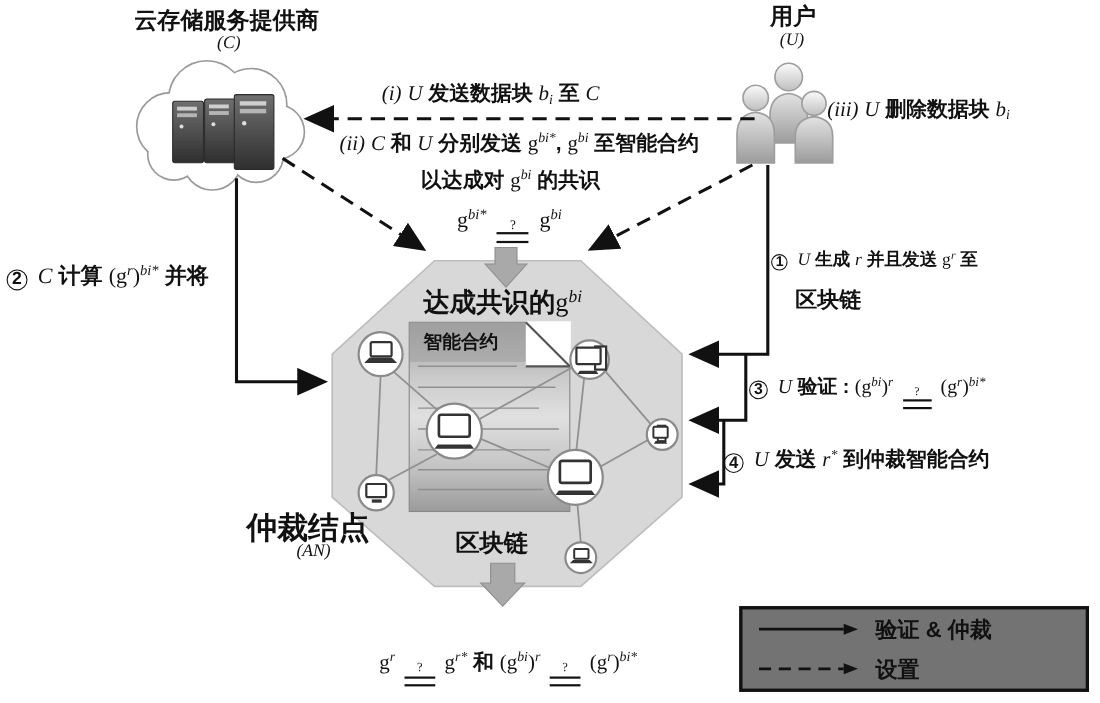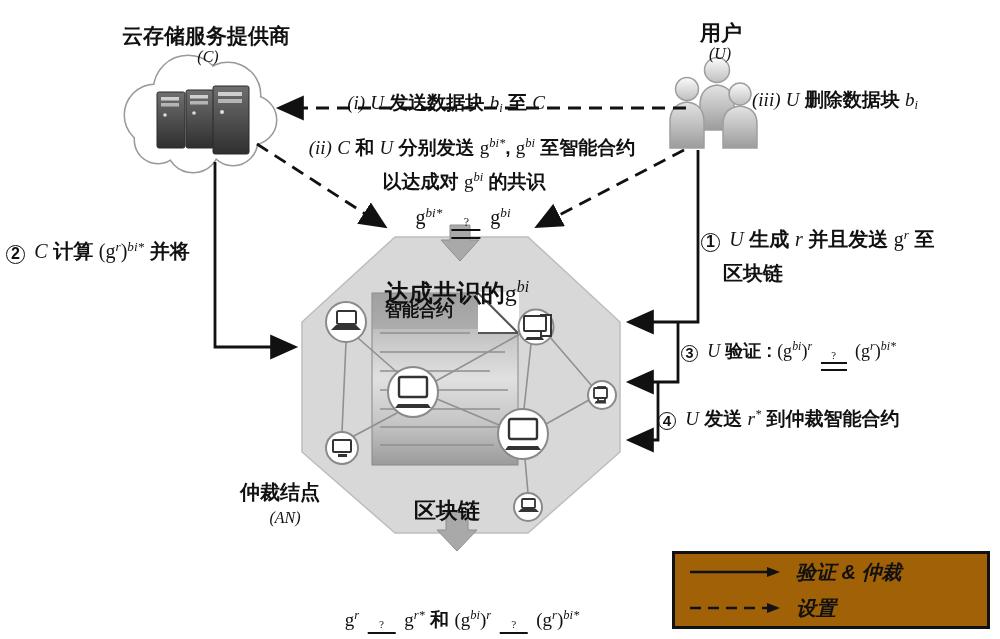--- a/index.html
+++ b/index.html
@@ -1,32 +1,32 @@
 <!DOCTYPE html>
 <html style="--text: #111111; --line: #111111; --octagon-fill: #d8d8d8; --octagon-stroke: #bdbdbd; --block-arrow: #a9a9a9; --doc-dark: #9b9b9b; --doc-light: #e0e0e0; --node-stroke: #8a8a8a; --edge: #909090;"><head>
 <meta charset="utf-8">
 <style>
   html,body{margin:0;padding:0;background:#fff;}
   #stage{position:relative;width:1000px;height:639px;background:#fff;overflow:hidden;
          font-family:"Liberation Sans","DejaVu Sans",sans-serif;color:var(--text,#111);}
   #diagram-svg{position:absolute;left:0;top:0;width:1000px;height:639px;}
   .lbl{position:absolute;white-space:nowrap;font-weight:600;color:var(--text,#111);line-height:1.15;}
-  .cx{transform:translateX(-50%);margin-top:17px;}
+  .cx{transform:translateX(-50%);}
   .rm{font-family:"Liberation Serif","DejaVu Serif",serif;font-weight:500;}
   .mi{font-family:"Liberation Serif","DejaVu Serif",serif;font-style:italic;font-weight:500;}
   sup.mi{font-size:0.66em;vertical-align:0.55em;line-height:0;}
   sub.mi{font-size:0.66em;vertical-align:-0.25em;line-height:0;}
   .qe{display:inline-flex;flex-direction:column;align-items:center;margin:0 4px;vertical-align:-0.12em;line-height:1;}
   .qe .qm{font-size:0.6em;line-height:1;font-family:"Liberation Serif","DejaVu Serif",serif;font-weight:500;}
   .qe .bars{width:1.45em;height:0.3em;border-top:2px solid #111;border-bottom:2px solid #111;margin-top:1px;}
   .circ{display:inline-flex;align-items:center;justify-content:center;width:1.05em;height:1.05em;
         border:1.5px solid #111;border-radius:50%;font-size:0.8em;line-height:1;margin-right:4px;
         vertical-align:-0.08em;font-weight:600;}
   #legend-box{position:absolute;left:672px;top:551px;width:318px;height:78px;border:3px solid #111;
-              background:#a16207;display:flex;flex-direction:column;justify-content:flex-start;gap:4px;padding:2px 0;box-sizing:border-box;font-style:italic;}
+              background:#737373;display:flex;flex-direction:column;justify-content:flex-start;gap:4px;padding:2px 0;box-sizing:border-box;}
   .legend-row{display:flex;align-items:center;gap:14px;padding-left:12px;height:32px;}
   .legend-label{font-size:20px;font-weight:600;white-space:nowrap;}
 </style>
 </head>
 <body>
 
 <div id="stage">
 
   <svg id="diagram-svg" viewBox="0 0 1000 639">
     <defs>
@@ -206,40 +206,40 @@
 
   <div class="lbl cx" style="left:446px;top:75px;font-size:19px"><span class="mi">(i)</span> <span class="mi">U</span> 发送数据块 <span class="mi">b</span><sub class="mi">i</sub> 至 <span class="mi">C</span></div>
   <div class="lbl cx" style="left:472px;top:120px;font-size:19px"><span class="mi">(ii)</span> <span class="mi">C</span> 和 <span class="mi">U</span> 分别发送 <span class="rm">g</span><sup class="mi">bi*</sup>, <span class="rm">g</span><sup class="mi">bi</sup> 至智能合约</div>
   <div class="lbl cx" style="left:464px;top:154px;font-size:19px">以达成对 <span class="rm">g</span><sup class="mi">bi</sup> 的共识</div>
   <div class="lbl cx" style="left:463px;top:189px;font-size:20px"><span class="rm">g</span><sup class="mi">bi*</sup> <span class="qe">
         <span class="qm">?</span>
         <span class="bars"></span>
       </span> <span class="rm">g</span><sup class="mi">bi</sup></div>
   <div class="lbl" style="left:752px;top:89px;font-size:19px"><span class="mi">(iii)</span> <span class="mi">U</span> 删除数据块 <span class="mi">b</span><sub class="mi">i</sub></div>
 
-  <div class="lbl" style="left:701px;top:228px;font-size:20px"><span class="circ">1</span> <span class="mi">U</span> 生成 <span class="mi">r</span> 并且发送 <span class="rm">g</span><sup class="mi">r</sup> 至</div>
+  <div class="lbl" style="left:701px;top:228px;font-size:16px"><span class="circ">1</span> <span class="mi">U</span> 生成 <span class="mi">r</span> 并且发送 <span class="rm">g</span><sup class="mi">r</sup> 至</div>
   <div class="lbl" style="left:723px;top:262px;font-size:20px">区块链</div>
   <div class="lbl" style="left:6px;top:240px;font-size:20px"><span class="circ">2</span> <span class="mi">C</span> 计算 <span class="rm">(g<sup class="mi">r</sup>)</span><sup class="mi">bi*</sup> 并将</div>
   <div class="lbl" style="left:681px;top:341px;font-size:18px"><span class="circ">3</span> <span class="mi">U</span> 验证 : <span class="rm">(g<sup class="mi">bi</sup>)<sup class="mi">r</sup> <span class="qe">
           <span class="qm">?</span>
           <span class="bars"></span>
         </span> (g<sup class="mi">r</sup>)<sup class="mi">bi*</sup></span></div>
   <div class="lbl" style="left:658px;top:408px;font-size:19px"><span class="circ">4</span> <span class="mi">U</span> 发送 <span class="mi">r</span><sup class="mi">*</sup> 到仲裁智能合约</div>
   <div class="lbl cx" style="left:462px;top:592px;font-size:19px"><span class="rm">g<sup class="mi">r</sup> <span class="qe">
           <span class="qm">?</span>
           <span class="bars"></span>
         </span> g<sup class="mi">r*</sup></span> 和 <span class="rm">(g<sup class="mi">bi</sup>)<sup class="mi">r</sup> <span class="qe">
           <span class="qm">?</span>
           <span class="bars"></span>
         </span> (g<sup class="mi">r</sup>)<sup class="mi">bi*</sup></span></div>
 
   <div class="lbl cx" style="left:457px;top:262px;font-size:24px">达成共识的<span class="rm">g</span><sup class="mi">bi</sup></div>
   <div class="lbl" style="left:385px;top:301px;font-size:17px">智能合约</div>
   <div class="lbl cx" style="left:447px;top:481px;font-size:22px">区块链</div>
-  <div class="lbl cx" style="left:280px;top:464px;font-size:20px">仲裁结点</div>
+  <div class="lbl cx" style="left:280px;top:464px;font-size:28px">仲裁结点</div>
   <div class="lbl cx" style="left:285px;top:492px;font-size:16px"><span class="mi">(AN)</span></div>
 
   <div id="legend-box">
     <div class="legend-row">
       <svg width="95" height="14">
         <line x1="3" y1="7" x2="80" y2="7" stroke="#111" stroke-width="2.5"></line>
         <polygon points="80,2 93,7 80,12" fill="#111"></polygon>
       </svg>
       <span class="legend-label">验证 &amp; 仲裁</span>
     </div>

